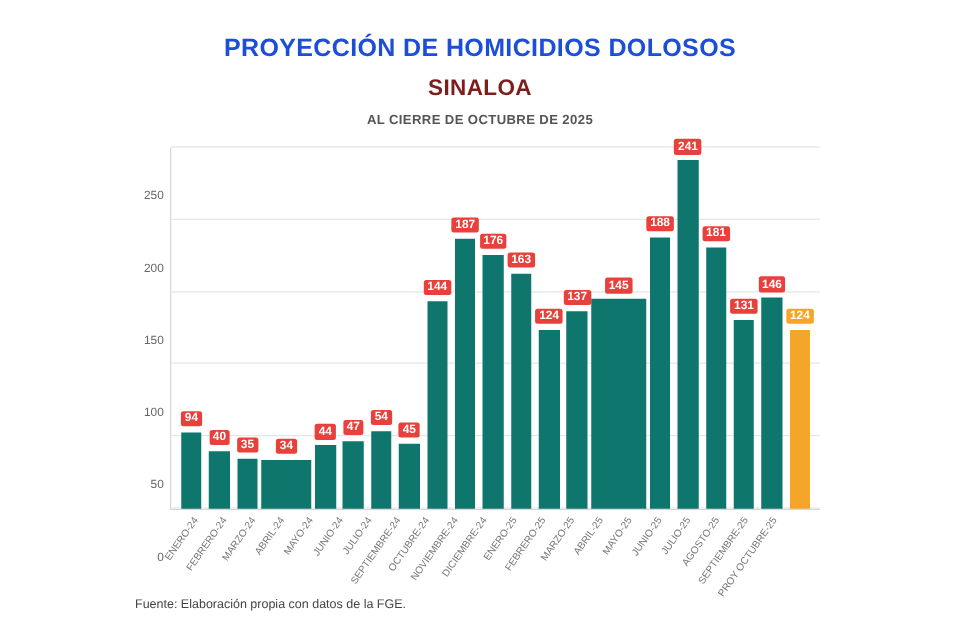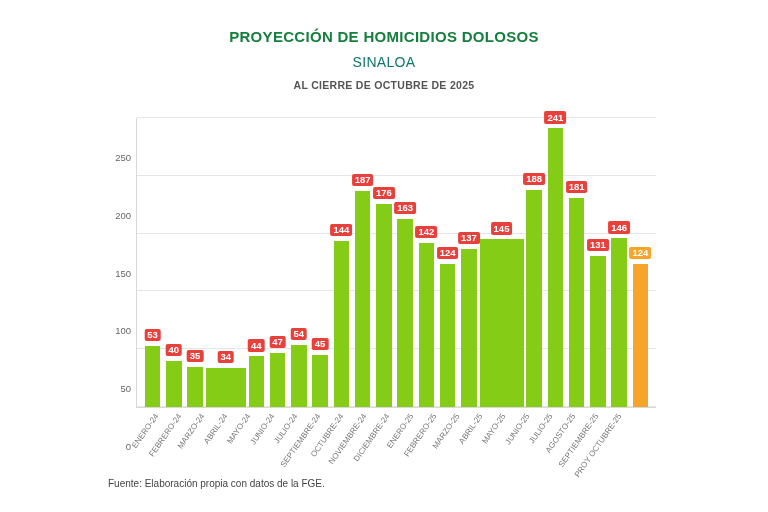--- a/index.html
+++ b/index.html
@@ -18,29 +18,29 @@
     position: relative;
     width: 768px;
     height: 512px;
     box-sizing: border-box;
   }
   .titles {
     text-align: center;
     padding-top: 28px;
   }
   .main-title {
-    font-size: 15px;
+    font-size: 20px;
     font-weight: bold;
     letter-spacing: 0.3px;
-    color: #15803d;
+    color: #1d4ed8;
   }
   .sub-title {
-    font-size: 14px;
-    font-weight: normal;
-    color: #0f766e;
+    font-size: 18px;
+    font-weight: bold;
+    color: #7f1d1d;
     margin-top: 9px;
     letter-spacing: 0.3px;
   }
   .sub-title2 {
     font-size: 10.5px;
     font-weight: bold;
     color: #555555;
     margin-top: 9px;
     letter-spacing: 0.3px;
   }
@@ -93,21 +93,21 @@
   .bar-wrap {
     position: relative;
     flex: 1 1 0;
     display: flex;
     justify-content: center;
     align-items: flex-end;
     height: 100%;
   }
   .bar {
     width: 74%;
-    background: #84cc16;
+    background: #0f766e;
     position: relative;
   }
   .bar.highlight {
     background: #f7a42b;
   }
   .bar-label {
     position: absolute;
     left: 50%;
     transform: translateX(-50%);
     top: -17px;
@@ -185,21 +185,21 @@
           <div class="gridline" style="bottom: 80%;">
             <span class="ytick">200</span>
           </div>
           <div class="gridline" style="bottom: 100%;">
             <span class="ytick">250</span>
           </div>
         </div>
       <div class="bars">
           <div class="bar-wrap">
             <div class="bar" style="height: 21.2%;">
-              <div class="bar-label">53</div>
+              <div class="bar-label">94</div>
             </div>
           </div>
           <div class="bar-wrap">
             <div class="bar" style="height: 16%;">
               <div class="bar-label">40</div>
             </div>
           </div>
           <div class="bar-wrap">
             <div class="bar" style="height: 14%;">
               <div class="bar-label">35</div>
@@ -241,25 +241,20 @@
             </div>
           </div>
           <div class="bar-wrap">
             <div class="bar" style="height: 70.4%;">
               <div class="bar-label">176</div>
             </div>
           </div>
           <div class="bar-wrap">
             <div class="bar" style="height: 65.2%;">
               <div class="bar-label">163</div>
-            </div>
-          </div>
-          <div class="bar-wrap">
-            <div class="bar" style="height: 56.8%;">
-              <div class="bar-label">142</div>
             </div>
           </div>
           <div class="bar-wrap">
             <div class="bar" style="height: 49.6%;">
               <div class="bar-label">124</div>
             </div>
           </div>
           <div class="bar-wrap">
             <div class="bar" style="height: 54.8%;">
               <div class="bar-label">137</div>

